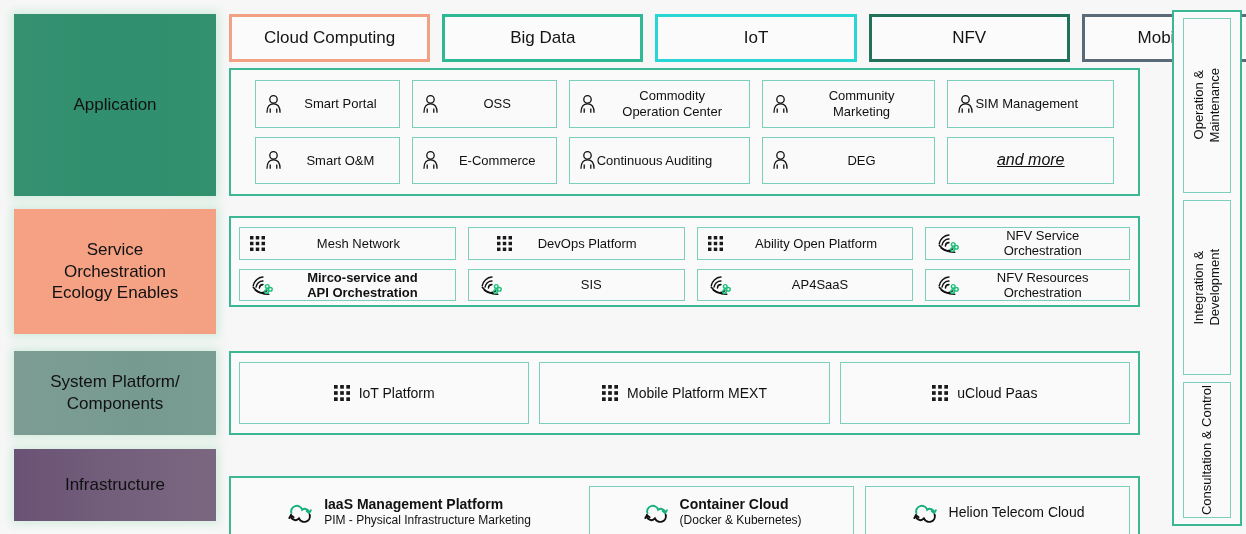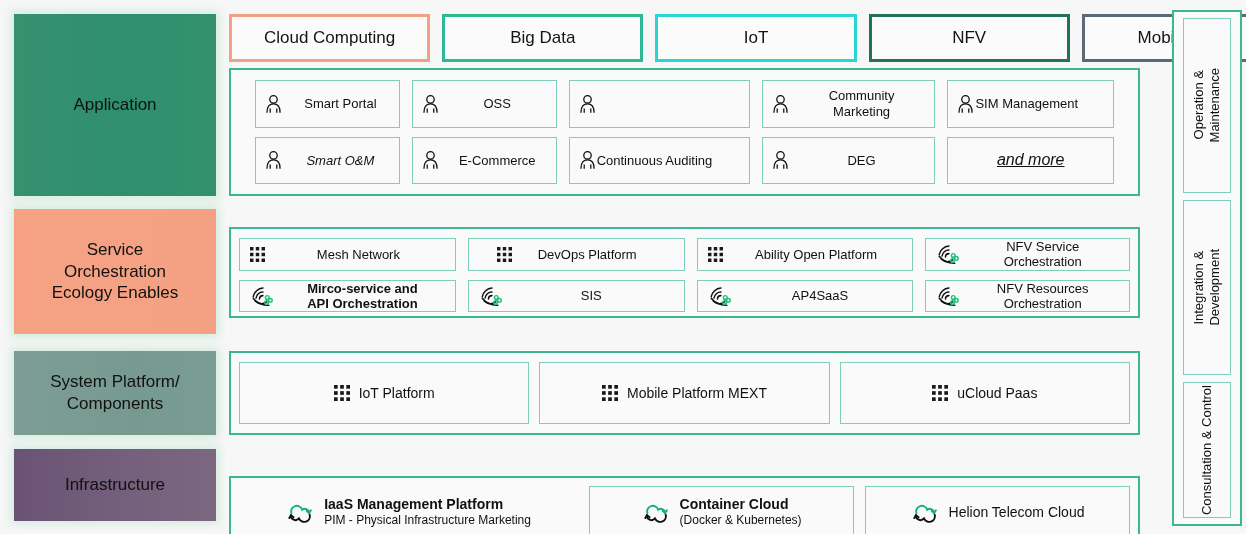--- a/index.html
+++ b/index.html
@@ -71,21 +71,21 @@
     gap: 7px;
     padding: 0 8px;
     font-size: 13px; color: #111;
   }
   .cell.center-txt { justify-content: center; }
   .cell .txt { line-height: 1.18; text-align: center; flex: 1; }
   .cell.tight { gap: 0px; }
   .cell.tight .txt { text-align: left; }
 
   
-  .panel-soe { top: 227px; height: 91px; padding: 9px 8px; }
+  .panel-soe { top: 216px; height: 91px; padding: 9px 8px; }
   .soe-grid {
     display: grid;
     grid-template-columns: 1.06fr 1.06fr 1.06fr 1fr;
     grid-auto-rows: 1fr;
     gap: 9px 12px;
     height: 100%;
   }
 
   
   .panel-sys { top: 351px; height: 84px; padding: 9px 8px; }
@@ -232,39 +232,41 @@
         <div class="cell">
           <svg viewBox="0 0 22 23" width="19" height="20" class="icon">
             <use xlink:href="#def-person"></use>
           </svg>
           <span class="txt" style="white-space: pre-line;">OSS</span>
         </div>
         <div class="cell">
           <svg viewBox="0 0 22 23" width="19" height="20" class="icon">
             <use xlink:href="#def-person"></use>
           </svg>
+          <span class="txt" style="white-space: pre-line;">Commodity
+Operation Center</span>
         </div>
         <div class="cell">
           <svg viewBox="0 0 22 23" width="19" height="20" class="icon">
             <use xlink:href="#def-person"></use>
           </svg>
           <span class="txt" style="white-space: pre-line;">Community
 Marketing</span>
         </div>
         <div class="cell tight">
           <svg viewBox="0 0 22 23" width="19" height="20" class="icon">
             <use xlink:href="#def-person"></use>
           </svg>
           <span class="txt" style="white-space: pre-line;">SIM Management</span>
         </div>
         <div class="cell">
           <svg viewBox="0 0 22 23" width="19" height="20" class="icon">
             <use xlink:href="#def-person"></use>
           </svg>
-          <span class="txt" style="white-space: pre-line; font-style: italic;">Smart O&amp;M</span>
+          <span class="txt" style="white-space: pre-line;">Smart O&amp;M</span>
         </div>
         <div class="cell">
           <svg viewBox="0 0 22 23" width="19" height="20" class="icon">
             <use xlink:href="#def-person"></use>
           </svg>
           <span class="txt" style="white-space: pre-line;">E-Commerce</span>
         </div>
         <div class="cell tight">
           <svg viewBox="0 0 22 23" width="19" height="20" class="icon">
             <use xlink:href="#def-person"></use>

